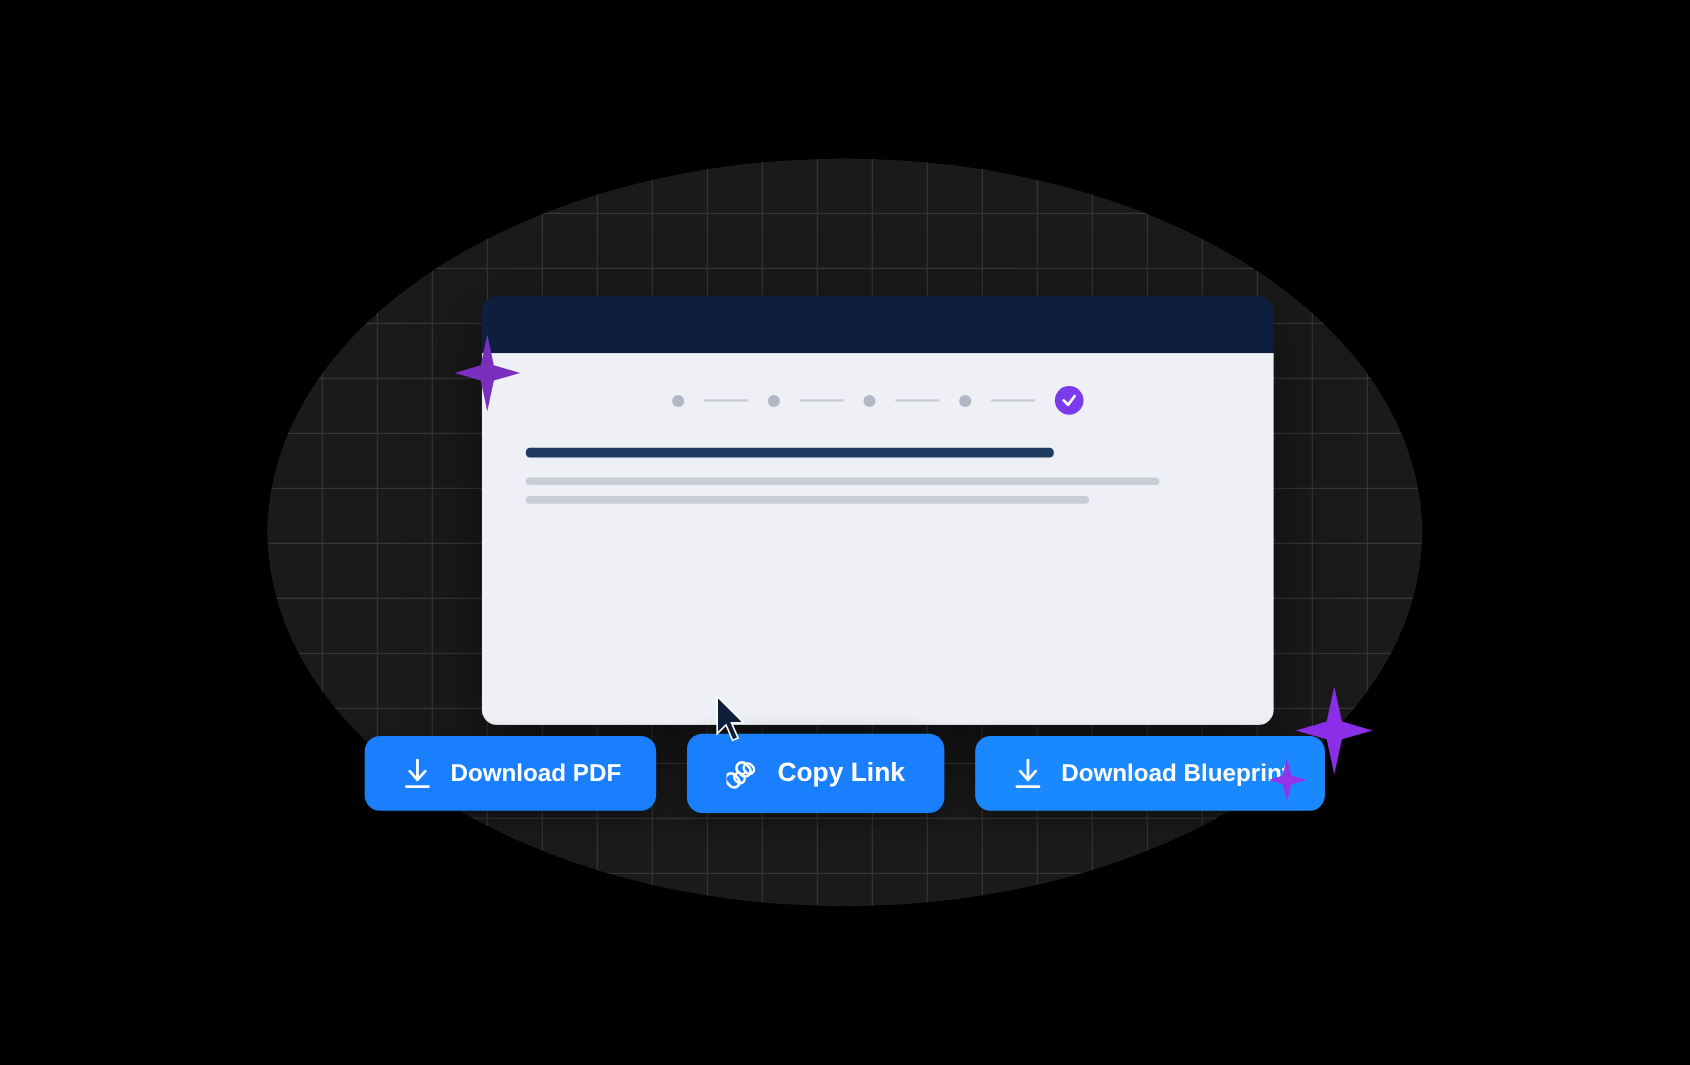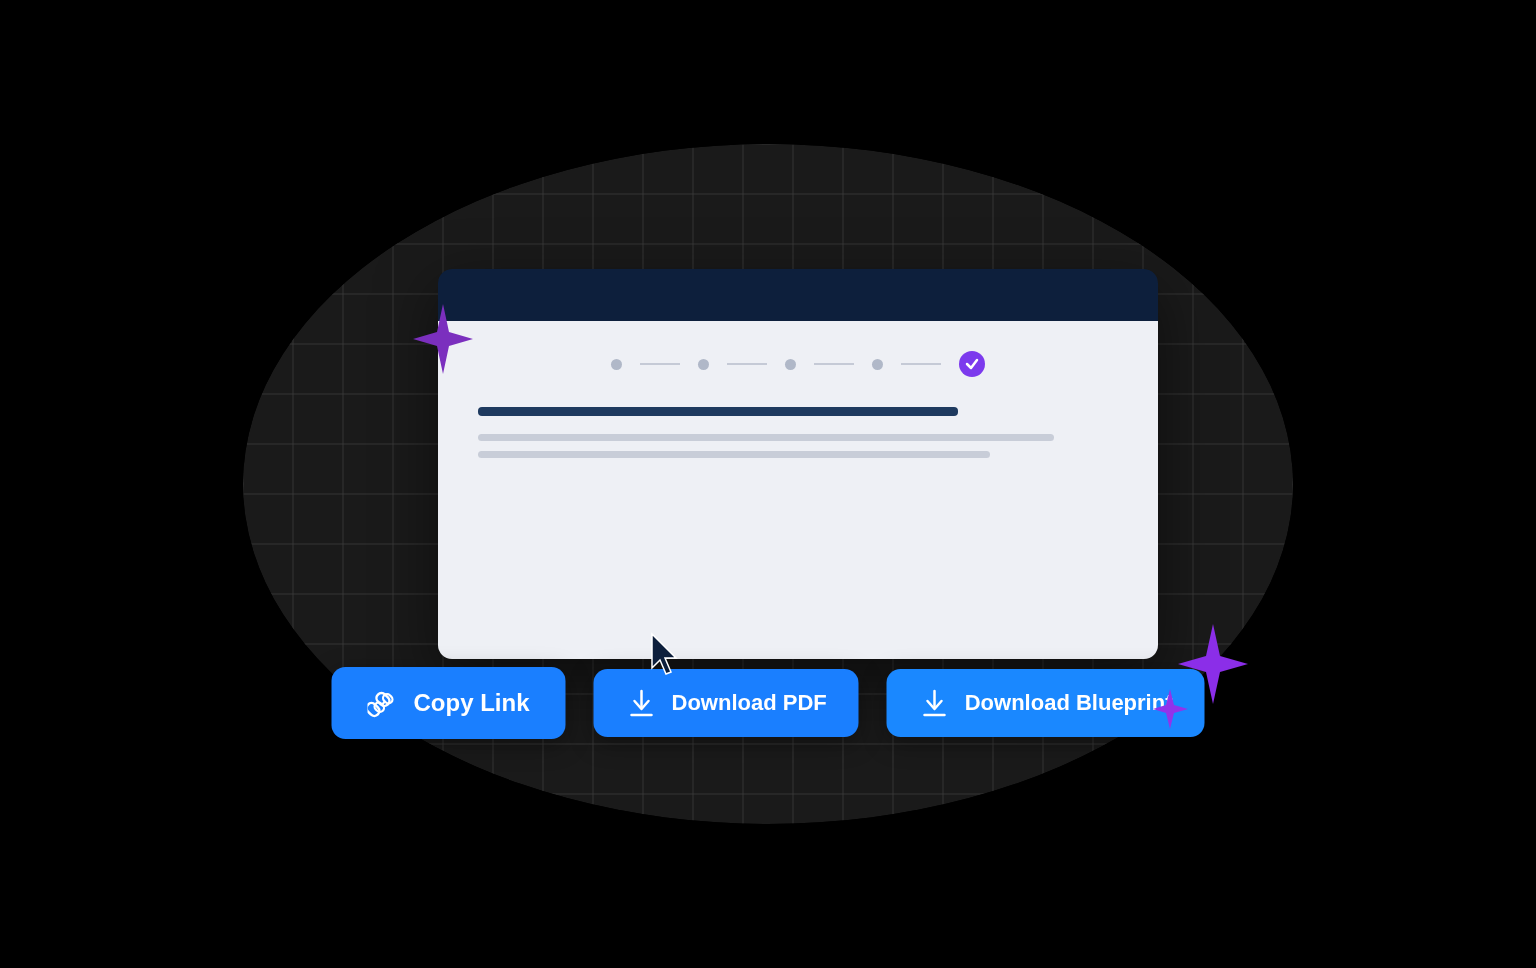--- a/index.html
+++ b/index.html
@@ -278,43 +278,43 @@
         </div>
       </div>
 
       <div class="content-line-dark"></div>
       <div class="content-line-light w90"></div>
       <div class="content-line-light w80"></div>
     </div>
   </div>
 
   <div class="buttons-row">
+    <button class="action-btn download-pdf">
+      <svg class="btn-icon" viewBox="0 0 32 32" fill="none" xmlns="http://www.w3.org/2000/svg">
+        <line x1="16" y1="4" x2="16" y2="20" stroke="white" stroke-width="2.5" stroke-linecap="round"></line>
+        <polyline points="9,14 16,22 23,14" stroke="white" stroke-width="2.5" fill="none" stroke-linecap="round" stroke-linejoin="round"></polyline>
+        <line x1="6" y1="28" x2="26" y2="28" stroke="white" stroke-width="2.5" stroke-linecap="round"></line>
+      </svg>
+      <span>Download PDF</span>
+    </button>
+
     <button class="action-btn copy-link">
       <svg class="btn-icon" viewBox="0 0 32 32" fill="none" xmlns="http://www.w3.org/2000/svg">
         <rect x="14" y="4" width="14" height="10" rx="5" stroke="white" stroke-width="2.5" transform="rotate(45 14 4)" fill="none"></rect>
         <rect x="4" y="14" width="14" height="10" rx="5" stroke="white" stroke-width="2.5" transform="rotate(45 4 14)" fill="none"></rect>
 
         <g transform="rotate(-45 16 16)">
           <rect x="6" y="11" width="8" height="10" rx="4" stroke="white" stroke-width="2.2" fill="none"></rect>
           <rect x="18" y="11" width="8" height="10" rx="4" stroke="white" stroke-width="2.2" fill="none"></rect>
           <line x1="14" y1="16" x2="18" y2="16" stroke="white" stroke-width="2.2"></line>
         </g>
       </svg>
       <span>Copy Link</span>
     </button>
 
-    <button class="action-btn download-pdf">
-      <svg class="btn-icon" viewBox="0 0 32 32" fill="none" xmlns="http://www.w3.org/2000/svg">
-        <line x1="16" y1="4" x2="16" y2="20" stroke="white" stroke-width="2.5" stroke-linecap="round"></line>
-        <polyline points="9,14 16,22 23,14" stroke="white" stroke-width="2.5" fill="none" stroke-linecap="round" stroke-linejoin="round"></polyline>
-        <line x1="6" y1="28" x2="26" y2="28" stroke="white" stroke-width="2.5" stroke-linecap="round"></line>
-      </svg>
-      <span>Download PDF</span>
-    </button>
-
     <button class="action-btn download-blueprint">
       <svg class="btn-icon" viewBox="0 0 32 32" fill="none" xmlns="http://www.w3.org/2000/svg">
         <line x1="16" y1="4" x2="16" y2="20" stroke="white" stroke-width="2.5" stroke-linecap="round"></line>
         <polyline points="9,14 16,22 23,14" stroke="white" stroke-width="2.5" fill="none" stroke-linecap="round" stroke-linejoin="round"></polyline>
         <line x1="6" y1="28" x2="26" y2="28" stroke="white" stroke-width="2.5" stroke-linecap="round"></line>
       </svg>
       <span>Download Blueprint</span>
     </button>
   </div>
 

